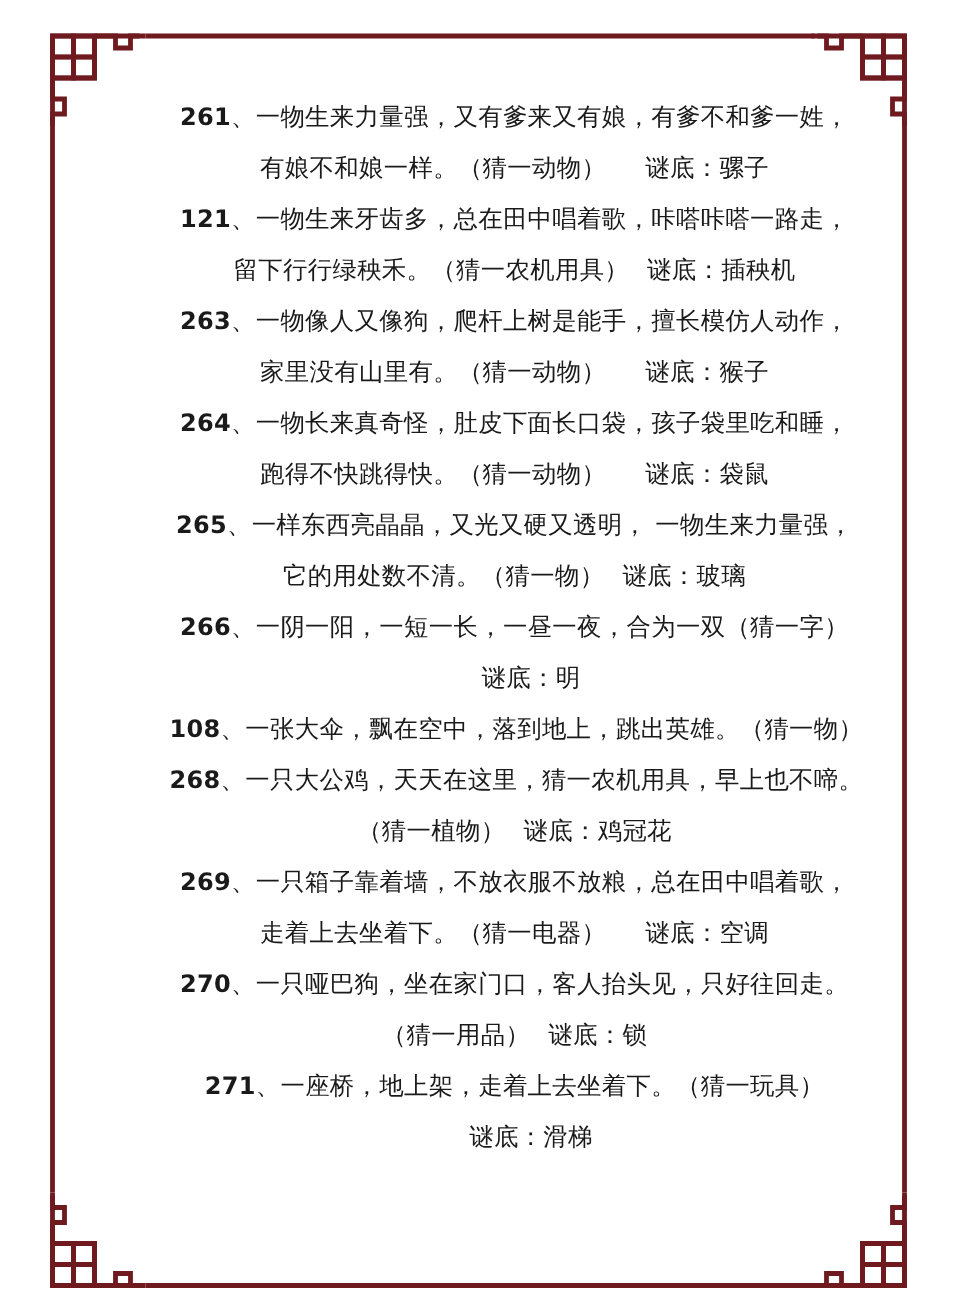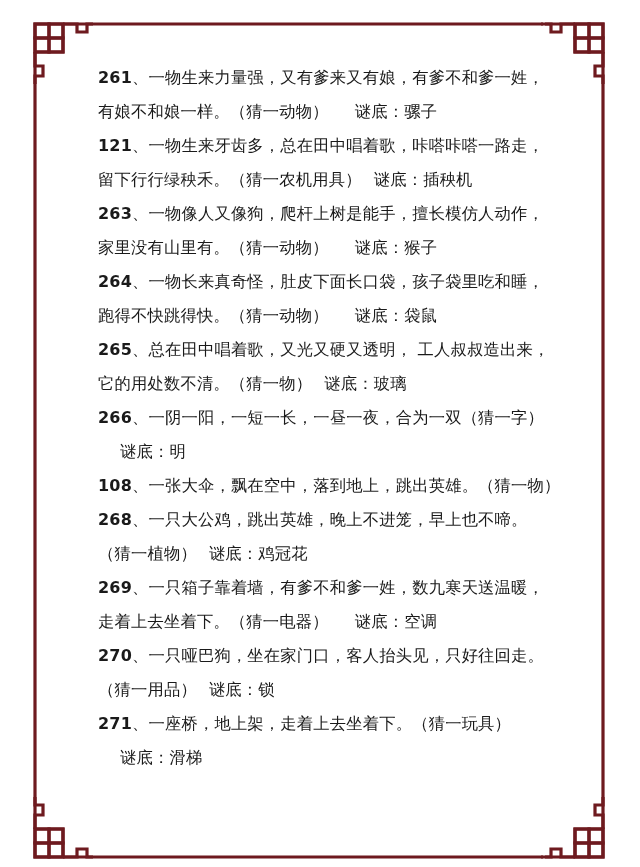--- a/index.html
+++ b/index.html
@@ -1,19 +1,19 @@
 <!DOCTYPE html>
 <html><head>
 <meta charset="utf-8">
 <style>
   html, body { margin: 0; padding: 0; background: #ffffff; }
   body { width: 640px; height: 867px; position: relative; overflow: hidden;
          font-family: "DejaVu Serif", "Liberation Serif", serif; color: #1a1a1a; }
   .frame { position: absolute; left: 0; top: 0; width: 640px; height: 867px; }
-  .content { position: absolute; left: 98px; top: 61px; width: 460px; }
+  .content { position: absolute; left: 113px; top: 61px; width: 460px; text-align: center; }
   .line { height: 34px; line-height: 34px; font-size: 16.3px; white-space: nowrap; letter-spacing: 0.2px; }
   .num { font-family: "DejaVu Sans", "Liberation Sans", sans-serif; font-weight: bold; font-size: 16px; }
   .indent { padding-left: 22px; }
   .gap { display: inline-block; width: 26px; }
   .gap-s { display: inline-block; width: 12px; }
 </style>
 </head>
 <body>
 
 <svg class="frame" viewBox="0 0 640 867" xmlns="http://www.w3.org/2000/svg">
@@ -58,32 +58,32 @@
 
   <div class="line"><span class="num">121</span><span>、</span><span>一物生来牙齿多，总在田中唱着歌，咔嗒咔嗒一路走，</span></div>
   <div class="line"><span>留下行行绿秧禾。（猜一农机用具）</span><span class="gap-s"></span><span>谜底：</span><span>插秧机</span></div>
 
   <div class="line"><span class="num">263</span><span>、</span><span>一物像人又像狗，爬杆上树是能手，擅长模仿人动作，</span></div>
   <div class="line"><span>家里没有山里有。（猜一动物）</span><span class="gap"></span><span>谜底：</span><span>猴子</span></div>
 
   <div class="line"><span class="num">264</span><span>、</span><span>一物长来真奇怪，肚皮下面长口袋，孩子袋里吃和睡，</span></div>
   <div class="line"><span>跑得不快跳得快。（猜一动物）</span><span class="gap"></span><span>谜底：</span><span>袋鼠</span></div>
 
-  <div class="line"><span class="num">265</span><span>、</span><span>总在田中唱着歌，又光又硬又透明， 工人叔叔造出来，</span></div>
+  <div class="line"><span class="num">265</span><span>、</span><span>一样东西亮晶晶，又光又硬又透明， 一物生来力量强，</span></div>
   <div class="line"><span>它的用处数不清。（猜一物）</span><span class="gap-s"></span><span>谜底：</span><span>玻璃</span></div>
 
   <div class="line"><span class="num">266</span><span>、</span><span>一阴一阳，一短一长，一昼一夜，合为一双（猜一字）</span></div>
   <div class="line indent"><span>谜底：</span><span>明</span></div>
 
   <div class="line"><span class="num">108</span><span>、</span><span>一张大伞，飘在空中，落到地上，跳出英雄。（猜一物）</span></div>
 
-  <div class="line"><span class="num">268</span><span>、</span><span>一只大公鸡，跳出英雄，晚上不进笼，早上也不啼。</span></div>
+  <div class="line"><span class="num">268</span><span>、</span><span>一只大公鸡，天天在这里，猜一农机用具，早上也不啼。</span></div>
   <div class="line"><span>（猜一植物）</span><span class="gap-s"></span><span>谜底：</span><span>鸡冠花</span></div>
 
-  <div class="line"><span class="num">269</span><span>、</span><span>一只箱子靠着墙，有爹不和爹一姓，数九寒天送温暖，</span></div>
+  <div class="line"><span class="num">269</span><span>、</span><span>一只箱子靠着墙，不放衣服不放粮，总在田中唱着歌，</span></div>
   <div class="line"><span>走着上去坐着下。（猜一电器）</span><span class="gap"></span><span>谜底：</span><span>空调</span></div>
 
   <div class="line"><span class="num">270</span><span>、</span><span>一只哑巴狗，坐在家门口，客人抬头见，只好往回走。</span></div>
   <div class="line"><span>（猜一用品）</span><span class="gap-s"></span><span>谜底：</span><span>锁</span></div>
 
   <div class="line"><span class="num">271</span><span>、</span><span>一座桥，地上架，走着上去坐着下。（猜一玩具）</span></div>
   <div class="line indent"><span>谜底：</span><span>滑梯</span></div>
 
 </div>
 

